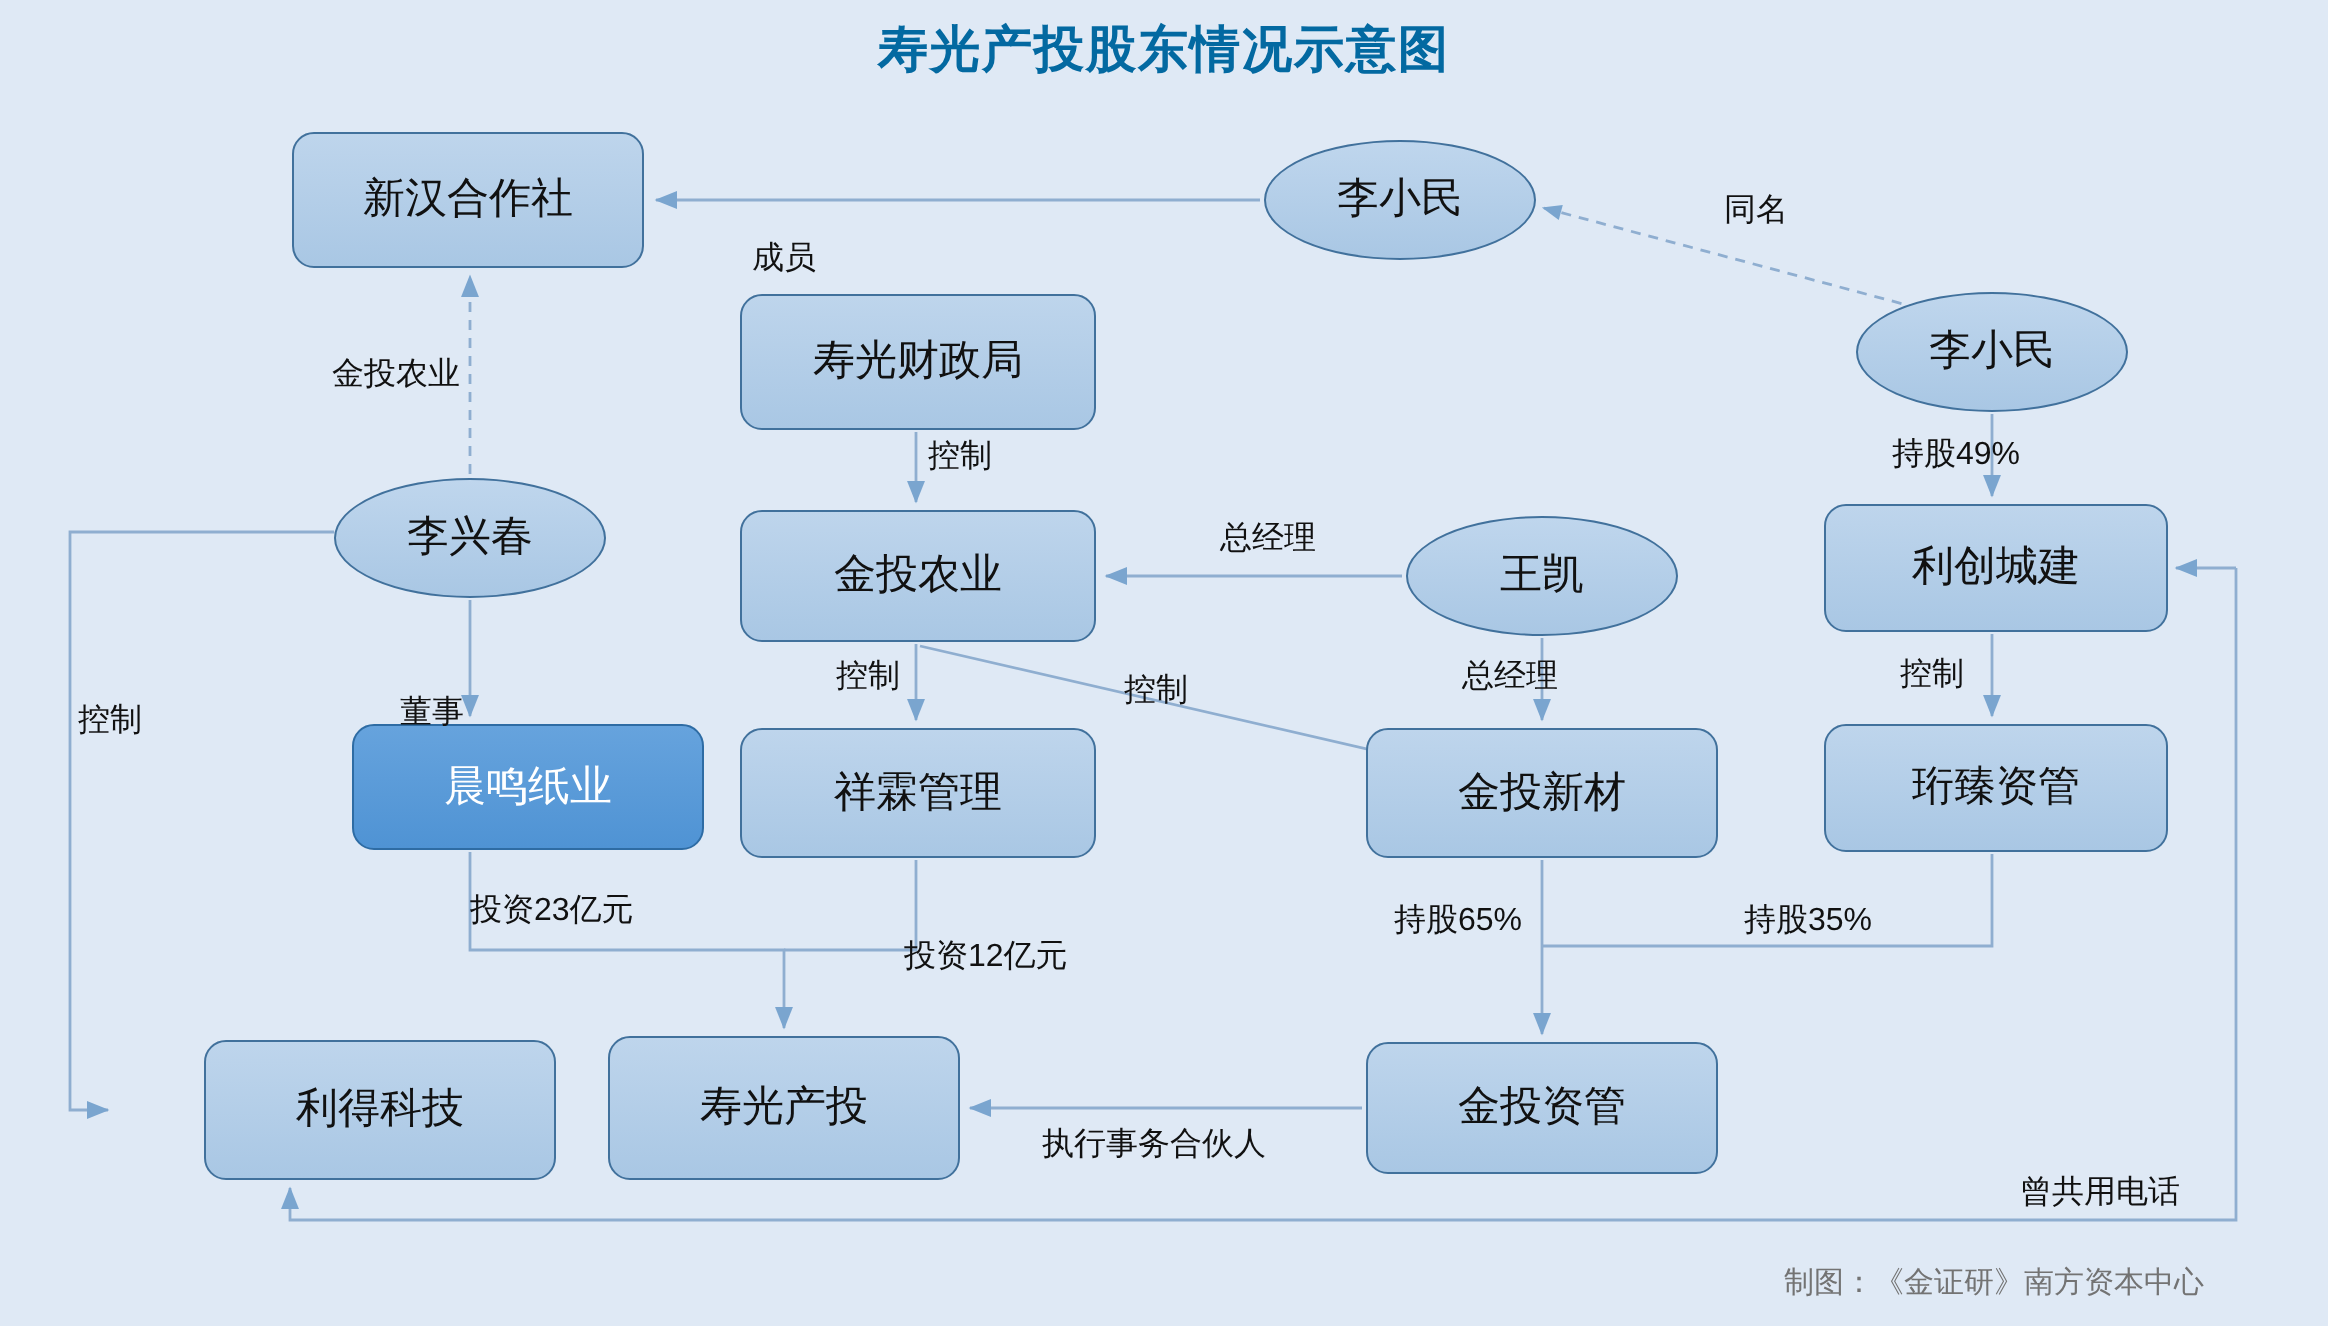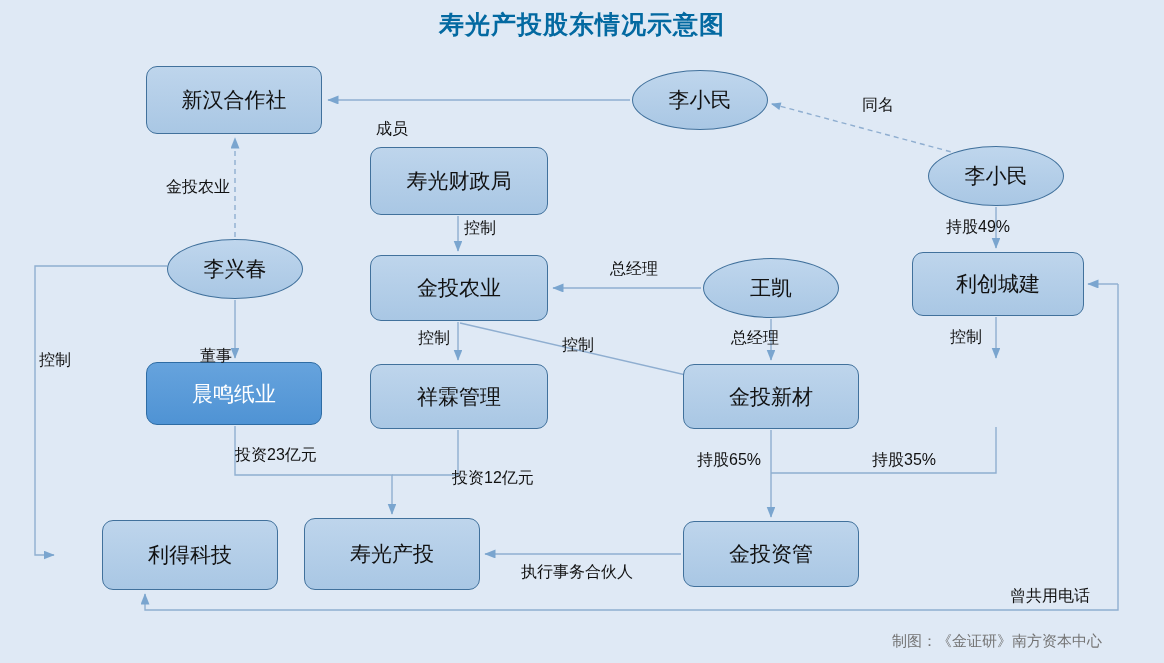--- a/index.html
+++ b/index.html
@@ -44,20 +44,21 @@
   }
   .node.box {
     background: linear-gradient(180deg,#bed5ec 0%, #a9c7e4 100%);
     border: 1px solid #41719c;
     border-radius: 11px;
   }
   .node.box.dark {
     background: linear-gradient(180deg,#66a3dd 0%, #4f93d4 100%);
     border: 1px solid #2e6ca4;
     color: #ffffff;
+    margin-left: 30px;
   }
   .node.ellipse {
     background: linear-gradient(180deg,#bfd6ed 0%, #a9c7e4 100%);
     border: 1px solid #41719c;
     border-radius: 50%;
   }
   .edge-label {
     position: absolute;
     font-size: 16px;
     color: #111111;
@@ -171,20 +172,23 @@
   </div>
 
   <div class="node box" style="left:370px; top:364px; width:178px; height:65px;">
     <span>祥霖管理</span>
   </div>
 
   <div class="node box" style="left:683px; top:364px; width:176px; height:65px;">
     <span>金投新材</span>
   </div>
 
+  <div class="node box" style="left:912px; top:362px; width:172px; height:64px;">
+    <span>珩臻资管</span>
+  </div>
 
   <div class="node box" style="left:58px; top:520px; width:176px; height:70px;margin-left:44px;">
     <span>利得科技</span>
   </div>
 
   <div class="node box" style="left:304px; top:518px; width:176px; height:72px;">
     <span>寿光产投</span>
   </div>
 
   <div class="node box" style="left:683px; top:521px; width:176px; height:66px;text-align:right;">

